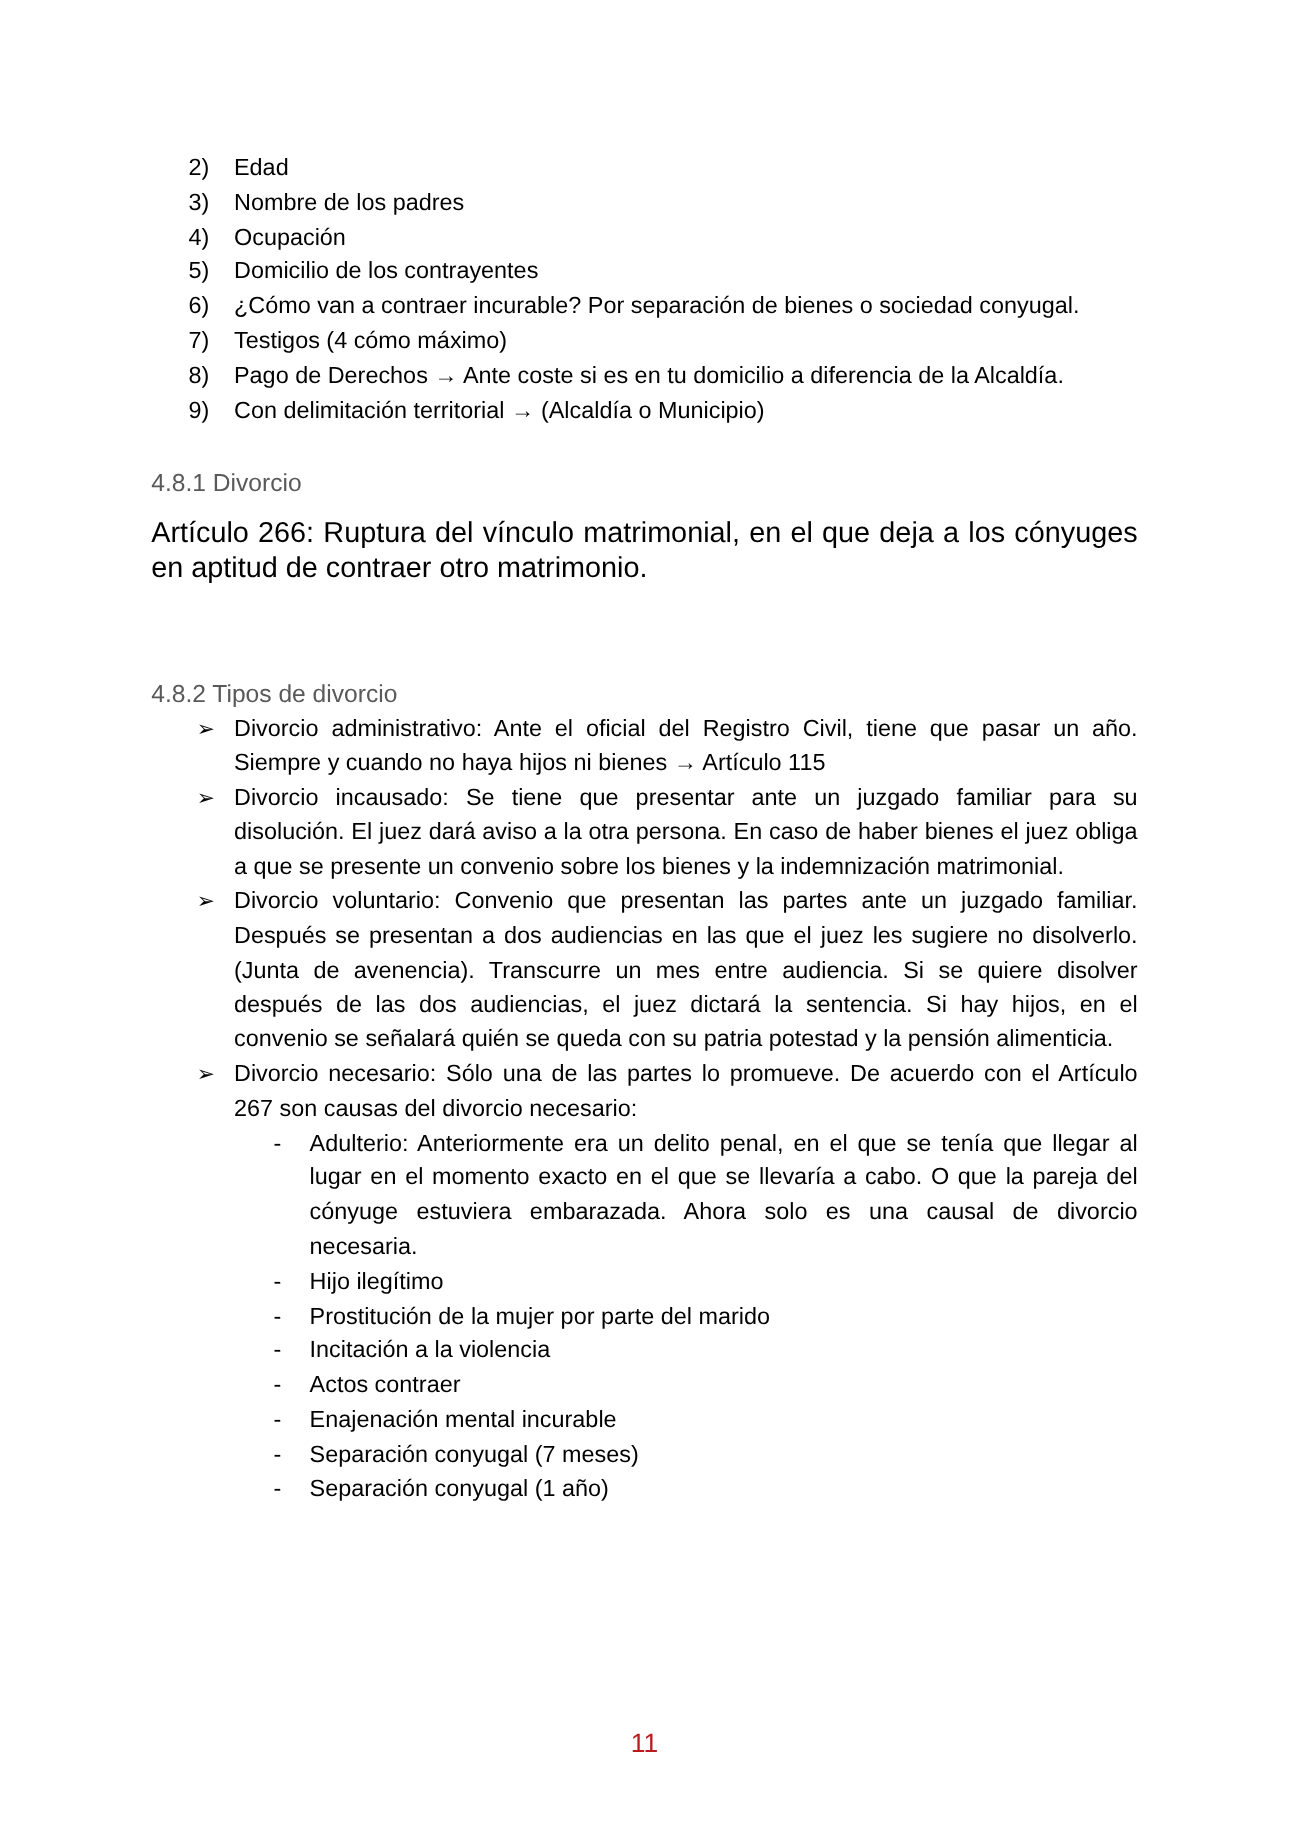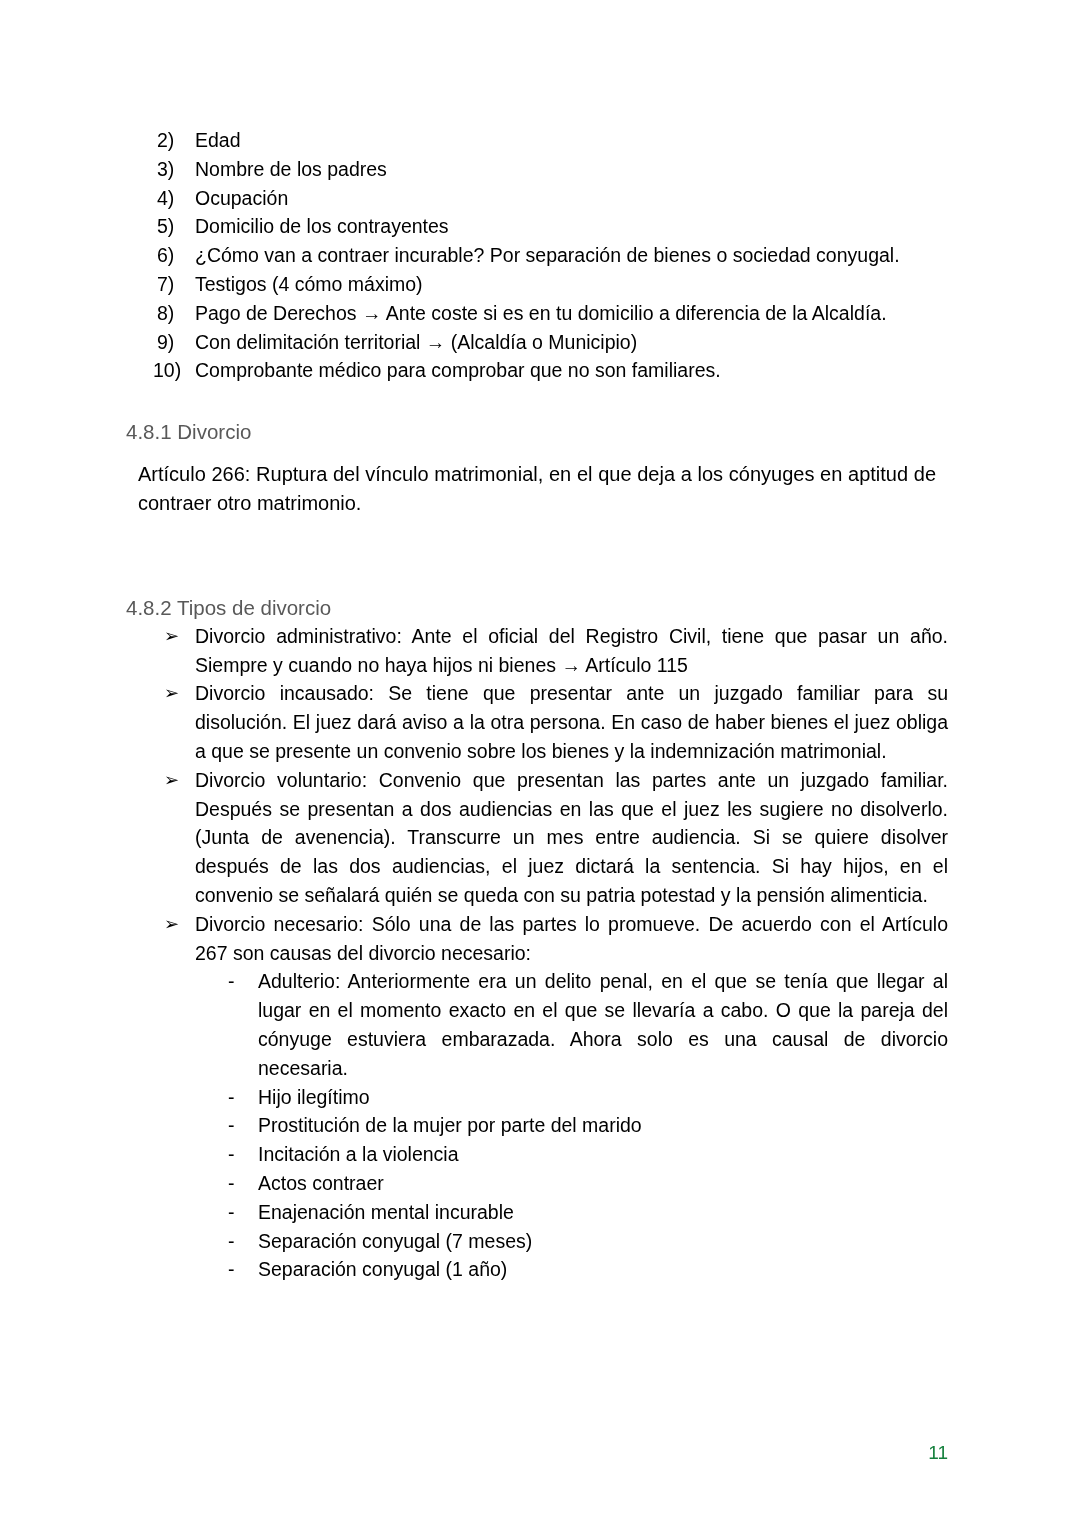--- a/index.html
+++ b/index.html
@@ -65,25 +65,25 @@
     font-size: 20.5px;
     line-height: 28px;
     font-weight: normal;
     margin: 0;
   }
   .h-481 { margin-top: 33px; margin-bottom: 14px; }
   .h-482 { margin-top: 76px; }
 
   
   .body-par {
-    font-size: 20px;
-    line-height: 28.8px;
-    text-align: justify;
-    text-justify: inter-word;
-    margin: 12px;
+    font-size: 24px;
+    line-height: 28.8px;
+    text-align: justify;
+    text-justify: inter-word;
+    margin: 0;
   }
 
   
   .bul-list {
     margin: 0;
     padding: 0;
     list-style: none;
   }
   .bul-item {
     position: relative;
@@ -132,24 +132,24 @@
   .bul-item, .num-item, .dash-item, .body-par {
     text-align-last: left;
   }
 
   
   .footer {
     position: absolute;
     left: 126px;
     right: 132px;
     bottom: 60px;
-    text-align: right;
-    font-size: 19px;
+    text-align: center;
+    font-size: 22px;
     line-height: 24px;
-    color: #15803d;
+    color: #b91c1c;
   }
 </style>
 </head>
 <body>
 
 <div class="page">
   <div class="content">
 
     <ol class="num-list">
       <li class="num-item">
@@ -177,24 +177,20 @@
         <span class="txt">Testigos (4 cómo máximo)</span>
       </li>
       <li class="num-item">
         <span class="marker">8)</span>
         <span class="txt">Pago de Derechos → Ante coste si es en tu domicilio a diferencia de la Alcaldía.</span>
       </li>
       <li class="num-item">
         <span class="marker">9)</span>
         <span class="txt">Con delimitación territorial → (Alcaldía o Municipio)</span>
       </li>
-      <li class="num-item wide">
-        <span class="marker">10)</span>
-        <span class="txt">Comprobante médico para comprobar que no son familiares.</span>
-      </li>
     </ol>
 
     <h2 class="heading h-481">4.8.1 Divorcio</h2>
 
     <p class="body-par">Artículo 266: Ruptura del vínculo matrimonial, en el que deja a los cónyuges en aptitud de contraer otro matrimonio.</p>
 
     <h2 class="heading h-482">4.8.2 Tipos de divorcio</h2>
 
     <ul class="bul-list">
       <li class="bul-item">

